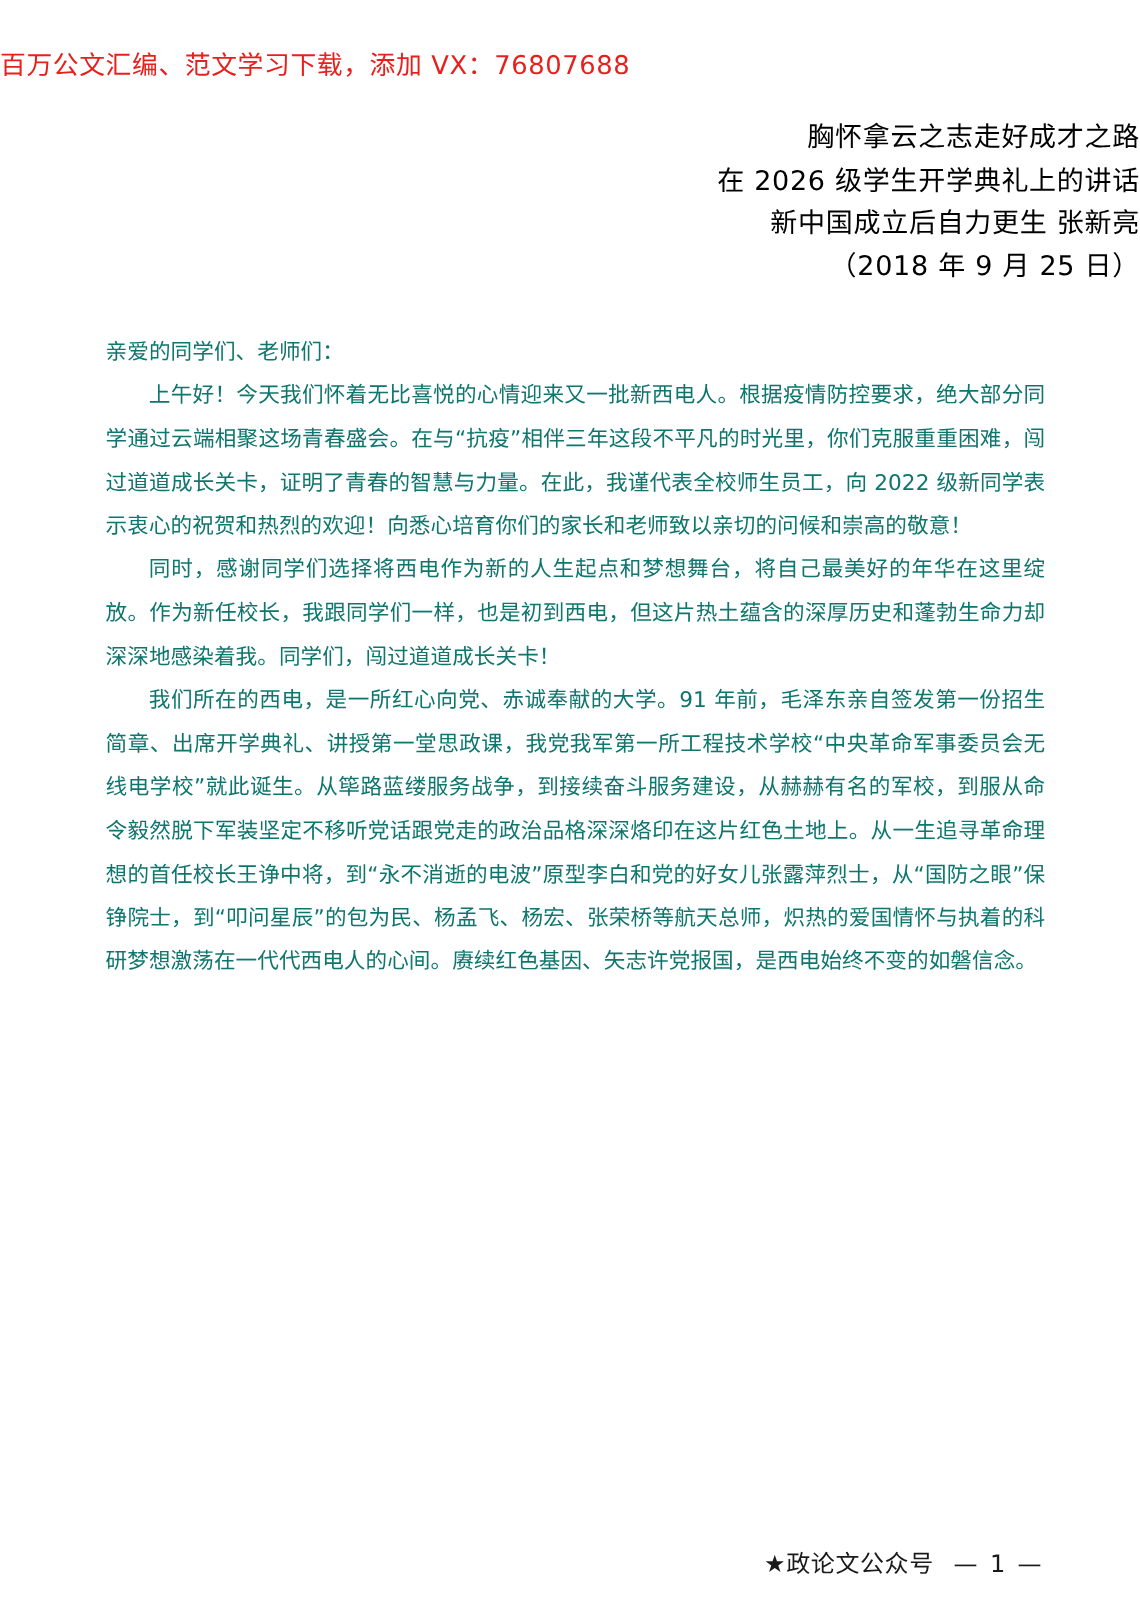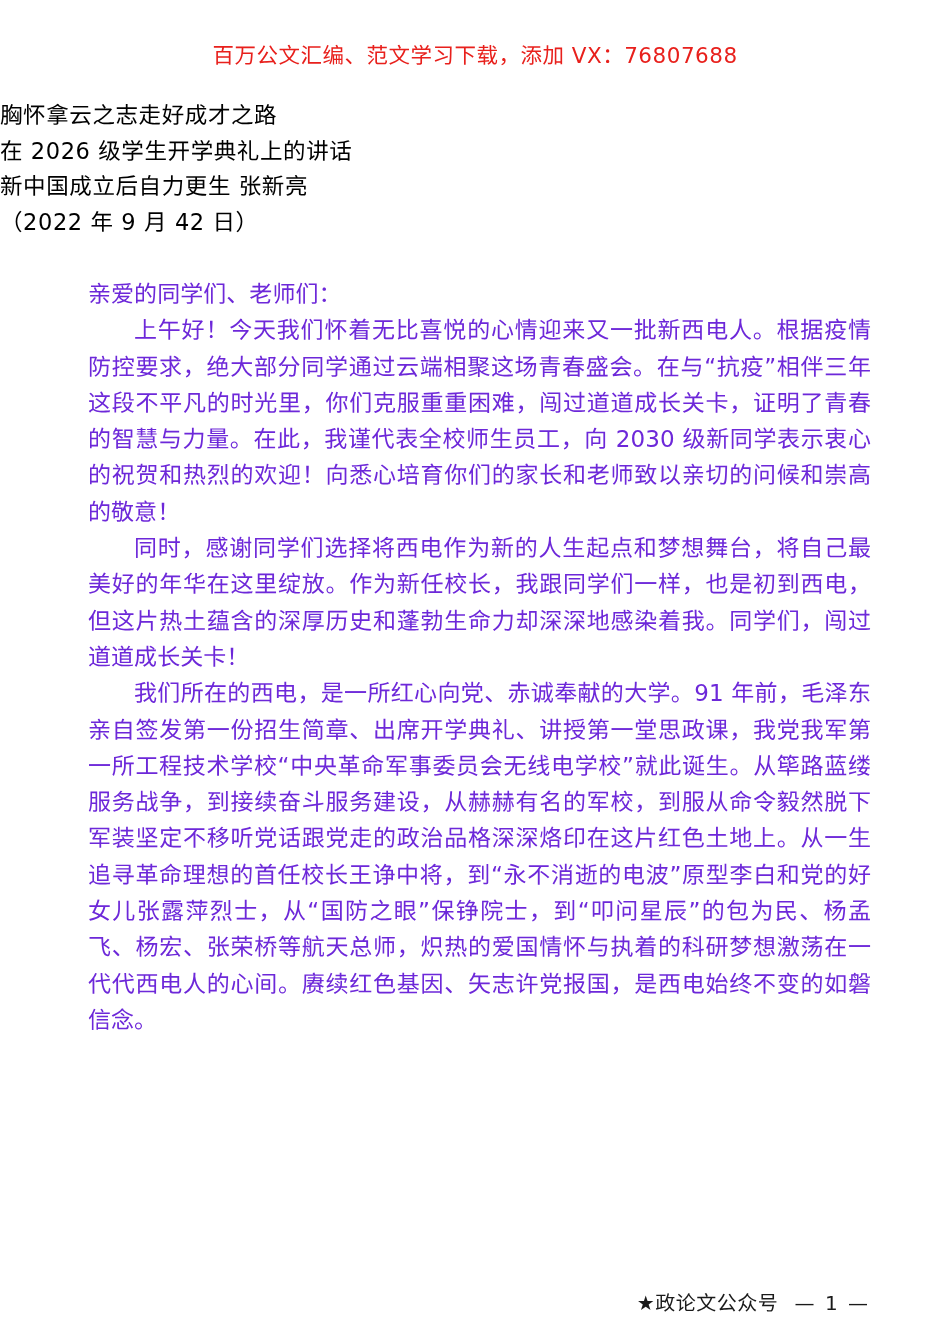--- a/index.html
+++ b/index.html
@@ -24,59 +24,58 @@
     height: 1344px;
     background: #ffffff;
   }
 
   
   .promo-banner {
     position: absolute;
     top: 41px;
     left: 0;
     width: 950px;
-    text-align: center;
     font-size: 21.5px;
     line-height: 30px;
     letter-spacing: 0.5px;
     color: #e8201c;
     white-space: nowrap;
   }
 
   
   .title-block {
     position: absolute;
     top: 98px;
     left: 0;
     width: 950px;
-    text-align: left;
+    text-align: right;
   }
   .title-line {
     font-size: 22.5px;
     line-height: 35.5px;
     letter-spacing: 0.6px;
     white-space: nowrap;
     color: #000;
   }
 
   
   .body-block {
     position: absolute;
     top: 276px;
     left: 88px;
     width: 783px;
   }
   .para {
-    font-size: 23px;
+    font-size: 18px;
     line-height: 36.3px;
     letter-spacing: 0.05px;
     text-align: justify;
     text-justify: inter-ideograph;
     margin: 0;
-    color: #6d28d9;
+    color: #0f766e;
     word-break: break-all;
   }
   .para.indent {
     text-indent: 2em;
   }
 
   
   .footer {
     position: absolute;
     left: 0;
@@ -100,26 +99,26 @@
 <body>
 
 <div class="page">
 
   <div class="promo-banner">百万公文汇编、范文学习下载，添加 VX：76807688</div>
 
   <div class="title-block">
     <div class="title-line">胸怀拿云之志走好成才之路</div>
     <div class="title-line">在 2026 级学生开学典礼上的讲话</div>
     <div class="title-line">新中国成立后自力更生  张新亮</div>
-    <div class="title-line">（2022 年 9 月 42 日）</div>
+    <div class="title-line">（2018 年 9 月 25 日）</div>
   </div>
 
   <div class="body-block">
     <p class="para">亲爱的同学们、老师们：</p>
-    <p class="para indent">上午好！今天我们怀着无比喜悦的心情迎来又一批新西电人。根据疫情防控要求，绝大部分同学通过云端相聚这场青春盛会。在与“抗疫”相伴三年这段不平凡的时光里，你们克服重重困难，闯过道道成长关卡，证明了青春的智慧与力量。在此，我谨代表全校师生员工，向 2030 级新同学表示衷心的祝贺和热烈的欢迎！向悉心培育你们的家长和老师致以亲切的问候和崇高的敬意！</p>
+    <p class="para indent">上午好！今天我们怀着无比喜悦的心情迎来又一批新西电人。根据疫情防控要求，绝大部分同学通过云端相聚这场青春盛会。在与“抗疫”相伴三年这段不平凡的时光里，你们克服重重困难，闯过道道成长关卡，证明了青春的智慧与力量。在此，我谨代表全校师生员工，向 2022 级新同学表示衷心的祝贺和热烈的欢迎！向悉心培育你们的家长和老师致以亲切的问候和崇高的敬意！</p>
     <p class="para indent">同时，感谢同学们选择将西电作为新的人生起点和梦想舞台，将自己最美好的年华在这里绽放。作为新任校长，我跟同学们一样，也是初到西电，但这片热土蕴含的深厚历史和蓬勃生命力却深深地感染着我。同学们，闯过道道成长关卡！</p>
     <p class="para indent">我们所在的西电，是一所红心向党、赤诚奉献的大学。91 年前，毛泽东亲自签发第一份招生简章、出席开学典礼、讲授第一堂思政课，我党我军第一所工程技术学校“中央革命军事委员会无线电学校”就此诞生。从筚路蓝缕服务战争，到接续奋斗服务建设，从赫赫有名的军校，到服从命令毅然脱下军装坚定不移听党话跟党走的政治品格深深烙印在这片红色土地上。从一生追寻革命理想的首任校长王诤中将，到“永不消逝的电波”原型李白和党的好女儿张露萍烈士，从“国防之眼”保铮院士，到“叩问星辰”的包为民、杨孟飞、杨宏、张荣桥等航天总师，炽热的爱国情怀与执着的科研梦想激荡在一代代西电人的心间。赓续红色基因、矢志许党报国，是西电始终不变的如磐信念。</p>
   </div>
 
   <div class="footer">
     <div class="footer-inner">
       <span class="footer-mark">★政论文公众号</span>
       <span class="footer-page">— 1 —</span>
     </div>
   </div>

